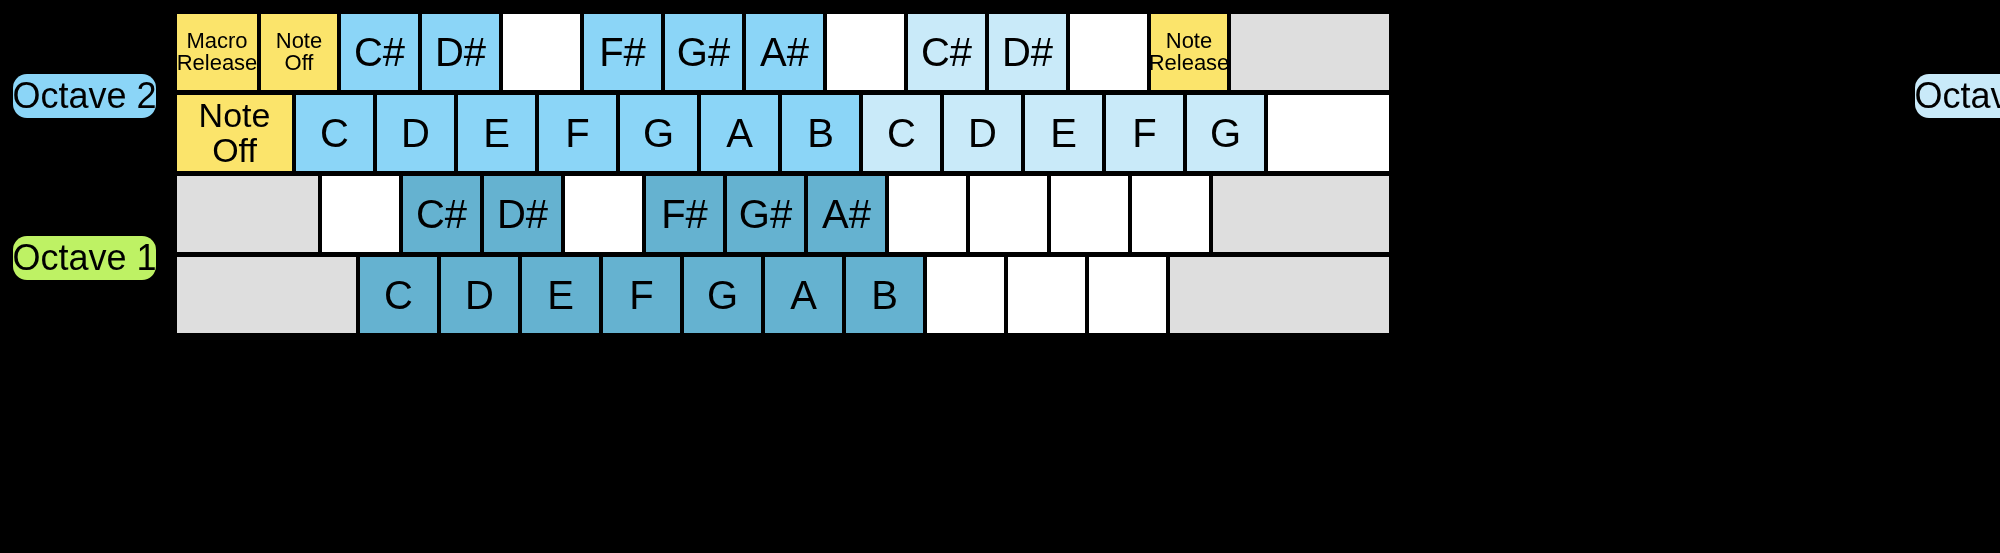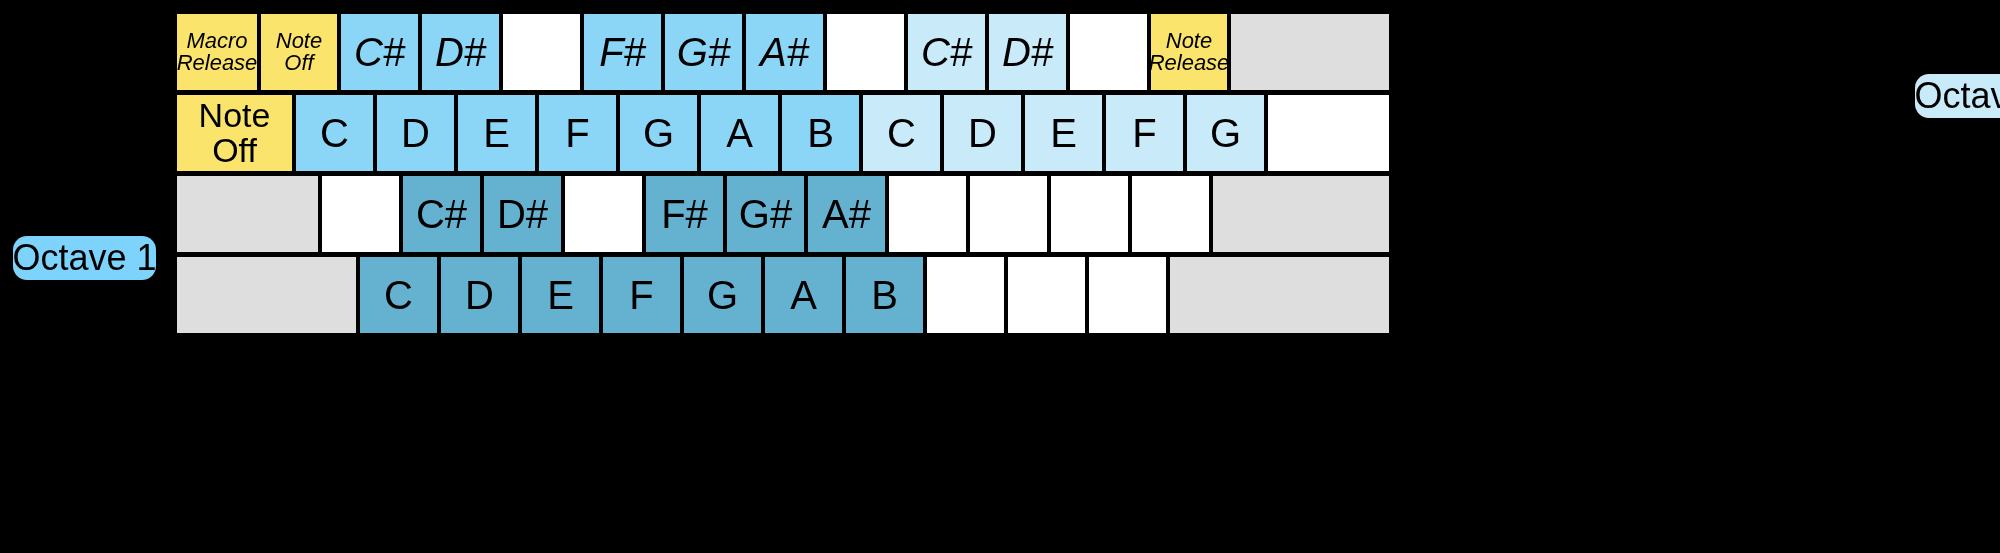--- a/index.html
+++ b/index.html
@@ -36,42 +36,42 @@
     line-height: 1;
     padding: 0 14px;
     box-sizing: border-box;
   }
   #octave2-pill {
     left: 13px;  top: 74px;  width: 143px; height: 44px;
     background: #8bd5f7;
   }
   #octave1-pill {
     left: 13px;  top: 236px; width: 143px; height: 44px;
-    background: #7dd3fc;
+    background: #bef264;
   }
   #octave3-pill {
     left: 1915px; top: 74px; width: 143px; height: 44px;
     background: #c9eaf9;
   }
 
   
   #keyboard {
     position: absolute;
     left: 175px;
     top: 12px;
     width: 1216px;
     height: 408px;
   }
   .key-row {
     position: absolute;
     left: 0;
     width: 100%;
     height: 80px;
   }
-  #row-0 { top: 0px; font-style: italic;   }
+  #row-0 { top: 0px;   }
   #row-1 { top: 81px;  }
   #row-2 { top: 162px; }
   #row-3 { top: 243px; }
   #row-4 { top: 328px; height: 80px; }
 
   .key {
     position: absolute;
     top: 0;
     height: 100%;
     box-sizing: border-box;
@@ -89,20 +89,21 @@
 
   .sz-lg  { font-size: 40px; }
   .sz-md  { font-size: 34px; }
   .sz-sm  { font-size: 22px; }
 </style>
 </head>
 <body>
 
 <div id="stage">
 
+  <div class="octave-pill" id="octave2-pill">Octave 2</div>
 
   <div class="octave-pill" id="octave1-pill">Octave 1</div>
 
   <div class="octave-pill" id="octave3-pill">Octave 3</div>
 
   <div id="keyboard">
     <div class="key-row" id="row-0">
         <div class="key sz-sm" style="left: 0px; width: 84px; background: rgb(251, 228, 107);">
           <span class="lbl">Macro</span>
           <span class="lbl">Release</span>

